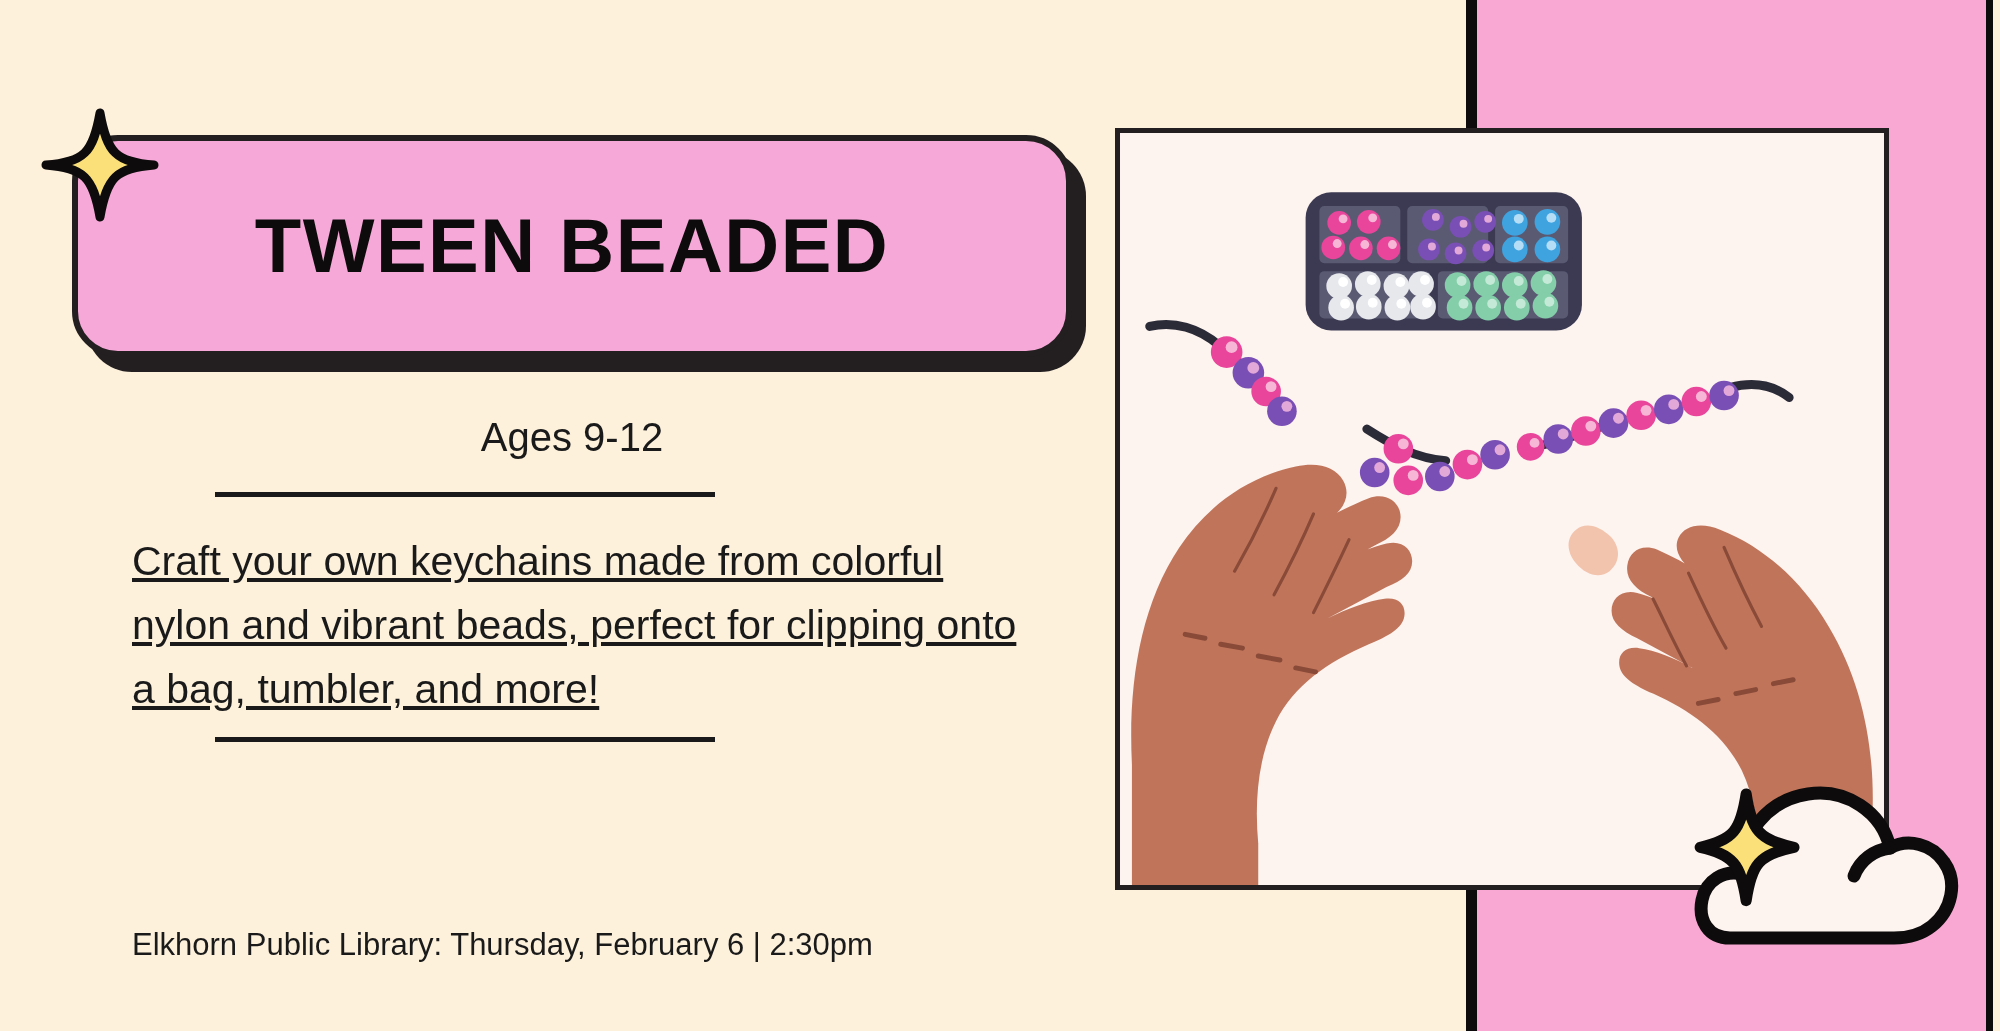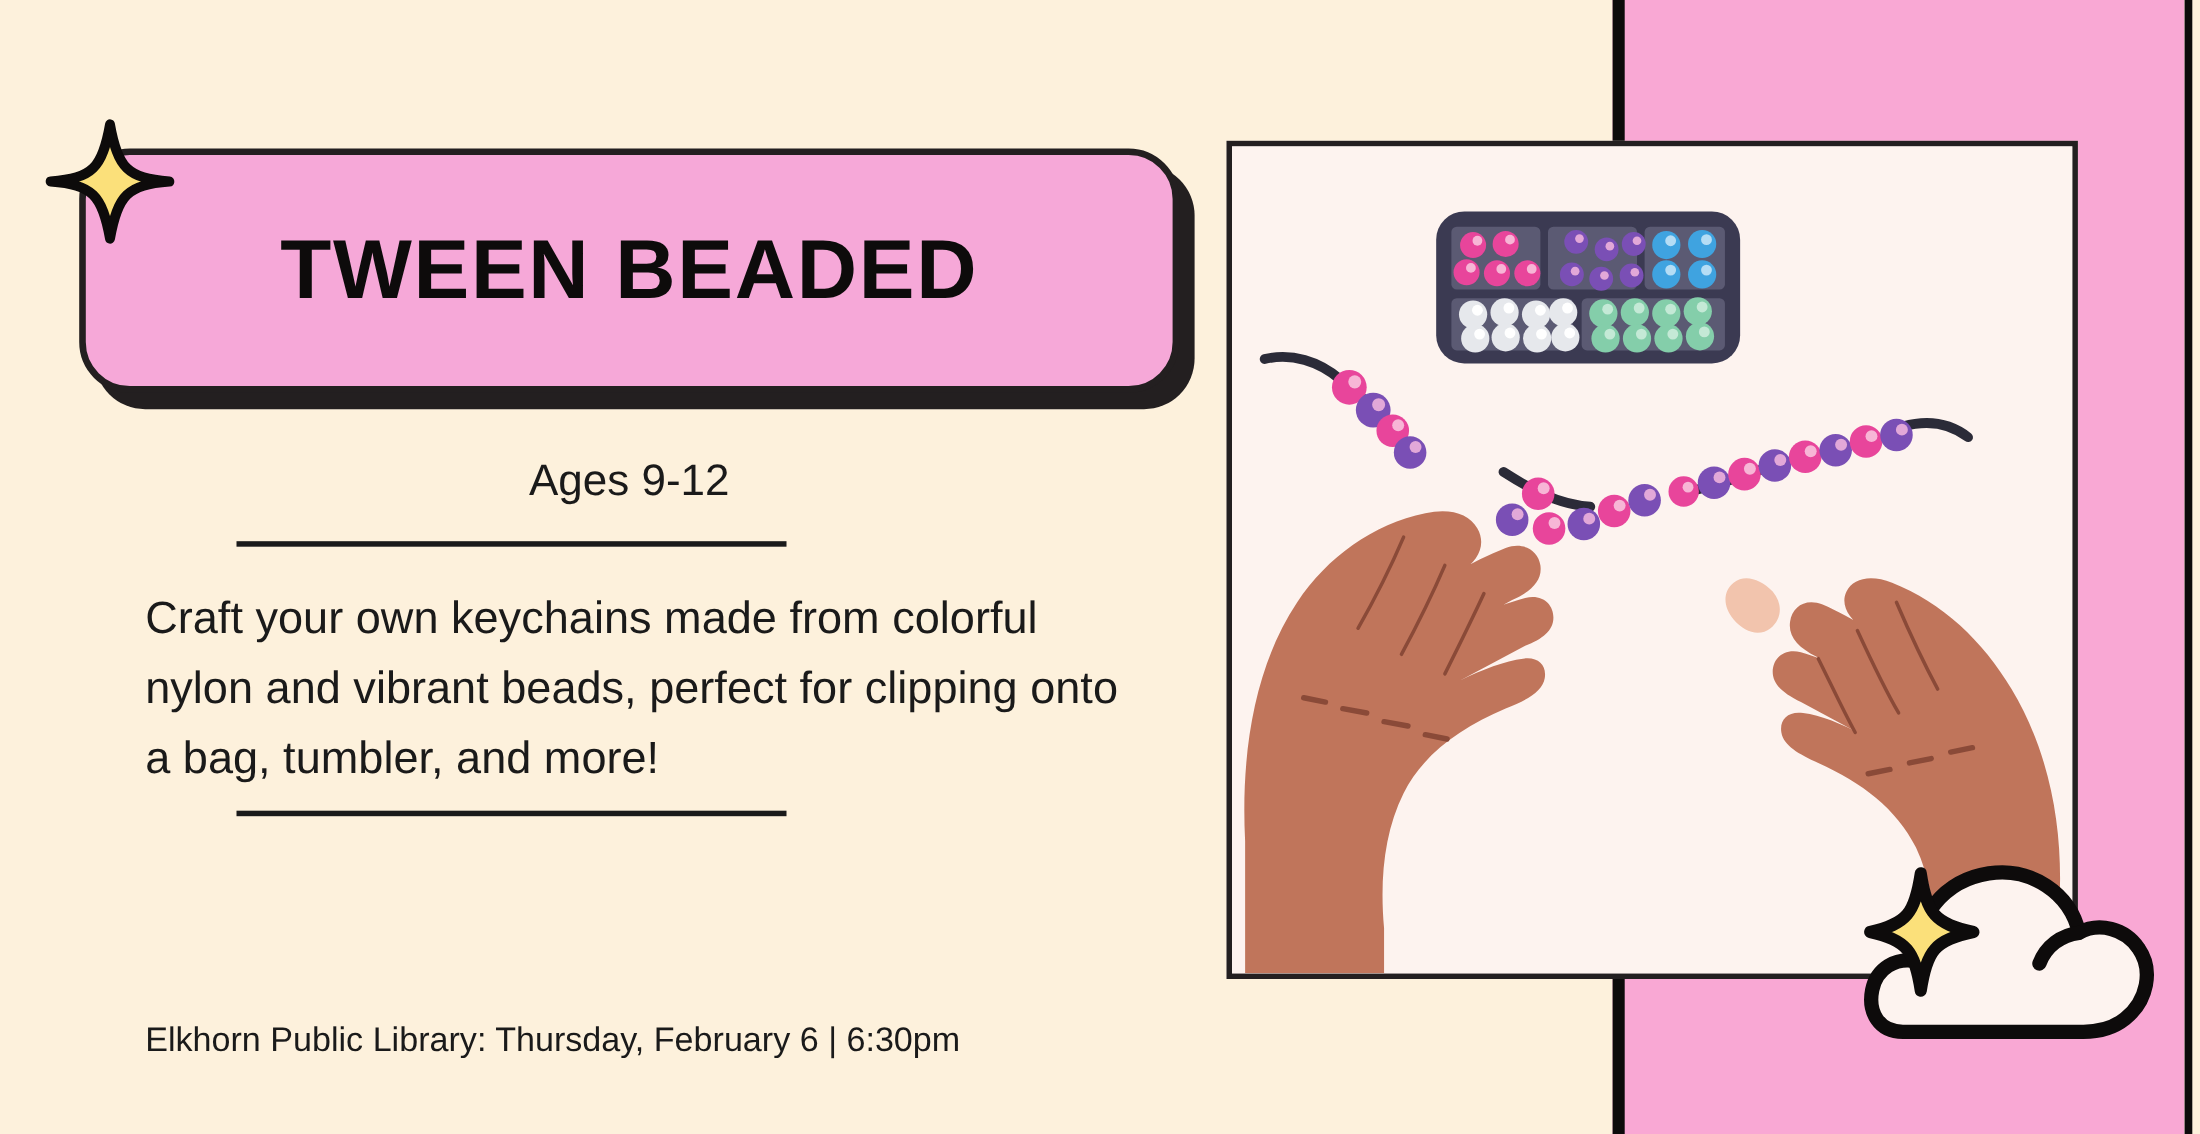--- a/index.html
+++ b/index.html
@@ -131,20 +131,21 @@
 
   .desc {
     position: absolute;
     left: 132px;
     top: 530px;
     width: 900px;
     font-size: 41px;
     line-height: 1.56;
     color: #1a1a1a;
     font-family: "Liberation Sans", sans-serif;
+    text-decoration: underline;
   }
 
   .events {
     position: absolute;
     left: 132px;
     top: 787px;
     width: 1000px;
     font-size: 31px;
     line-height: 2.04;
     color: #1a1a1a;
@@ -417,18 +418,18 @@
 
   <div class="ages">Ages 9-12</div>
 
   <div class="rule rule-top"></div>
 
   <div class="desc">Craft your own keychains made from colorful nylon and vibrant beads, perfect for clipping onto a bag, tumbler, and more!</div>
 
   <div class="rule rule-bottom"></div>
 
   <div class="events">
-    <span class="event-line">Elkhorn Public Library: Thursday, February 6 | 6:30pm</span>
+    <span class="event-line">Elkhorn Public Library: Thursday, February 6 | 2:30pm</span>
     
     
   </div>
 
 </div>
 
 </body></html>

